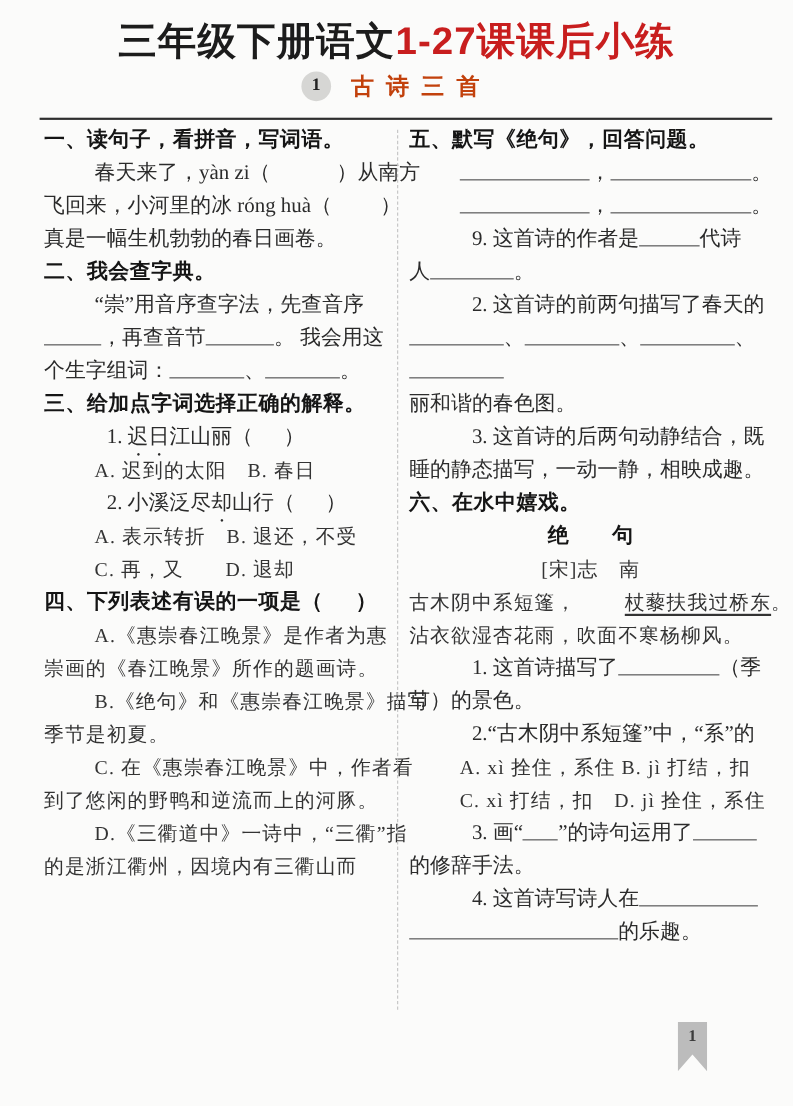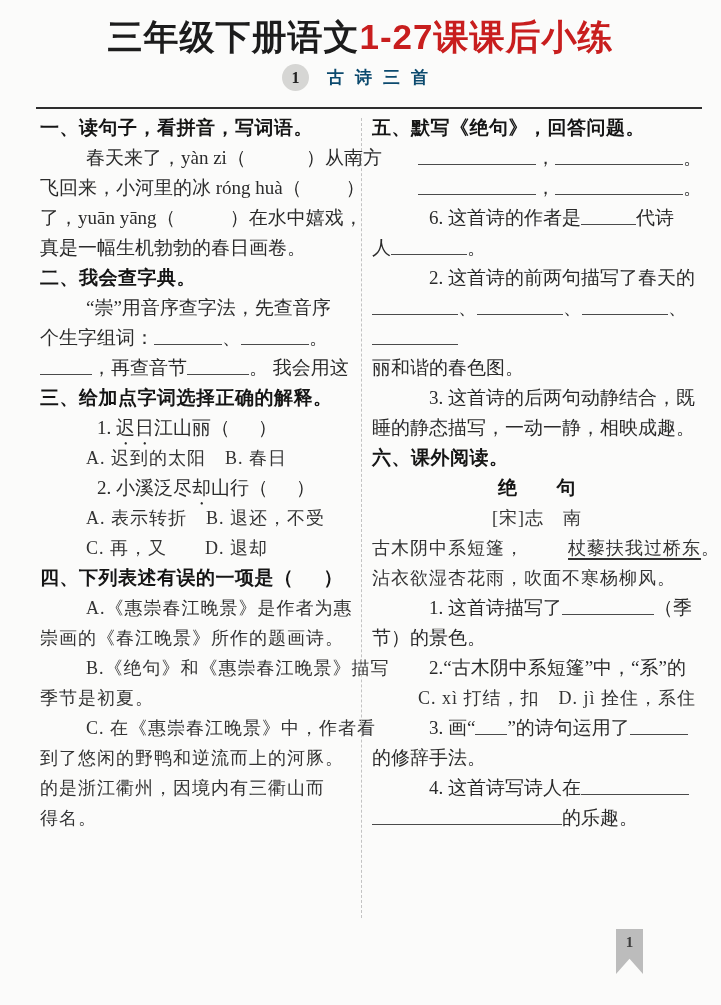--- a/index.html
+++ b/index.html
@@ -22,21 +22,21 @@
     display:flex; justify-content:center; align-items:center; gap:18px;
   }
   .lesson-badge {
     width:27px; height:27px; border-radius:50%;
     background:#d6d6d4; color:#222;
     font-family:"Liberation Serif", serif; font-weight:700; font-size:16px;
     display:flex; align-items:center; justify-content:center;
   }
   .lesson-title {
     font-family:Liberation Mono, monospace;
-    font-size:17px; font-weight:700; color:#0c4a6e; letter-spacing:11px;
+    font-size:21px; font-weight:700; color:#c2410c; letter-spacing:11px;
   }
   .header-rule {
     position:absolute; top:107px; left:36px; width:666px; height:0;
     border-top:2px solid #2e2e2e;
   }
   
   .col { position:absolute; top:113px; }
   .col-left  { left:40px;  width:318px; }
   .col-right { left:372px; width:330px; }
   .col-divider {
@@ -84,63 +84,63 @@
   <span class="lesson-badge" style="background: rgb(214, 214, 212);">1</span>
   <span class="lesson-title">古诗三首</span>
 </div>
 
 <div class="header-rule"></div>
 
 <div class="col col-left" id="col-left">
     <div class="line h"><span class="">一、读句子，看拼音，写词语。</span></div>
     <div class="line b ind"><span class="">春天来了，yàn zi（</span><span class="gap" style="width: 60px;"></span><span class="">）从南方</span></div>
     <div class="line b"><span class="">飞回来，小河里的冰 róng huà（</span><span class="gap" style="width: 44px;"></span><span class="">）</span></div>
-    <div class="line b"><span class="">了，yuān yāng（</span><span class="gap" style="width: 54px;"></span><span class="">）在水中嬉戏，</span></div>
     <div class="line b"><span class="">真是一幅生机勃勃的春日画卷。</span></div>
     <div class="line h"><span class="">二、我会查字典。</span></div>
     <div class="line b ind"><span class="">“崇”用音序查字法，先查音序</span></div>
+    <div class="line b"><span class="blank" style="width: 52px;"></span><span class="">，再查音节</span><span class="blank" style="width: 62px;"></span><span class="">。 我会用这</span></div>
     <div class="line b"><span class="">个生字组词：</span><span class="blank" style="width: 68px;"></span><span class="">、</span><span class="blank" style="width: 68px;"></span><span class="">。</span></div>
-    <div class="line b"><span class="blank" style="width: 52px;"></span><span class="">，再查音节</span><span class="blank" style="width: 62px;"></span><span class="">。 我会用这</span></div>
     <div class="line h"><span class="">三、给加点字词选择正确的解释。</span></div>
     <div class="line b ind2"><span class="">1. </span><span class="em-dot ">迟日</span><span class="">江山丽（</span><span class="gap" style="width: 28px;"></span><span class="">）</span></div>
     <div class="line k ind"><span class="">A. 迟到的太阳　B. 春日</span></div>
     <div class="line b ind2"><span class="">2. 小溪泛尽</span><span class="em-dot ">却</span><span class="">山行（</span><span class="gap" style="width: 28px;"></span><span class="">）</span></div>
     <div class="line k ind"><span class="">A. 表示转折　B. 退还，不受</span></div>
     <div class="line k ind"><span class="">C. 再，又</span><span class="gap" style="width: 38px;"></span><span class="">D. 退却</span></div>
     <div class="line h"><span class="">四、下列表述有误的一项是（</span><span class="gap" style="width: 30px;"></span><span class="">）</span></div>
     <div class="line k ind"><span class="">A.《惠崇春江晚景》是作者为惠</span></div>
     <div class="line k"><span class="">崇画的《春江晚景》所作的题画诗。</span></div>
     <div class="line k ind"><span class="">B.《绝句》和《惠崇春江晚景》描写</span></div>
     <div class="line k"><span class="">季节是初夏。</span></div>
     <div class="line k ind"><span class="">C. 在《惠崇春江晚景》中，作者看</span></div>
     <div class="line k"><span class="">到了悠闲的野鸭和逆流而上的河豚。</span></div>
+    <div class="line k ind"><span class="">D.《三衢道中》一诗中，“三衢”指</span></div>
     <div class="line k"><span class="">的是浙江衢州，因境内有三衢山而</span></div>
-    <div class="line k"><span class="">得名。</span></div>
   </div>
 <div class="col-divider"></div>
 <div class="col col-right" id="col-right">
     <div class="line h"><span class="">五、默写《绝句》，回答问题。</span></div>
     <div class="line b ind"><span class="blank" style="width: 118px;"></span><span class="">，</span><span class="blank" style="width: 128px;"></span><span class="">。</span></div>
     <div class="line b ind"><span class="blank" style="width: 118px;"></span><span class="">，</span><span class="blank" style="width: 128px;"></span><span class="">。</span></div>
-    <div class="line b ind2"><span class="">6. 这首诗的作者是</span><span class="blank" style="width: 55px;"></span><span class="">代诗</span></div>
+    <div class="line b ind2"><span class="">9. 这首诗的作者是</span><span class="blank" style="width: 55px;"></span><span class="">代诗</span></div>
     <div class="line b"><span class="">人</span><span class="blank" style="width: 76px;"></span><span class="">。</span></div>
     <div class="line b ind2"><span class="">2. 这首诗的前两句描写了春天的</span></div>
     <div class="line b"><span class="blank" style="width: 86px;"></span><span class="">、</span><span class="blank" style="width: 86px;"></span><span class="">、</span><span class="blank" style="width: 86px;"></span><span class="">、</span></div>
     <div class="line b"><span class="blank" style="width: 86px;"></span></div>
     <div class="line b"><span class="">丽和谐的春色图。</span></div>
     <div class="line b ind2"><span class="">3. 这首诗的后两句动静结合，既</span></div>
     <div class="line b"><span class="">睡的静态描写，一动一静，相映成趣。</span></div>
-    <div class="line h"><span class="">六、课外阅读。</span></div>
+    <div class="line h"><span class="">六、在水中嬉戏。</span></div>
     <div class="line h ctr"><span class="">绝　　句</span></div>
     <div class="line k ctr"><span class="">[宋]志　南</span></div>
     <div class="line k"><span class="">古木阴中系短篷，</span><span class="u">杖藜扶我过桥东</span><span class="">。</span></div>
     <div class="line k"><span class="">沾衣欲湿杏花雨，吹面不寒杨柳风。</span></div>
     <div class="line b ind2"><span class="">1. 这首诗描写了</span><span class="blank" style="width: 92px;"></span><span class="">（季</span></div>
     <div class="line b"><span class="">节）的景色。</span></div>
     <div class="line b ind2"><span class="">2.“古木阴中系短篷”中，“系”的</span></div>
+    <div class="line k ind"><span class="">A. xì 拴住，系住 B. jì 打结，扣</span></div>
     <div class="line k ind"><span class="">C. xì 打结，扣　D. jì 拴住，系住</span></div>
     <div class="line b ind2"><span class="">3. 画“</span><span class="blank" style="width: 32px;"></span><span class="">”的诗句运用了</span><span class="blank" style="width: 58px;"></span></div>
     <div class="line b"><span class="">的修辞手法。</span></div>
     <div class="line b ind2"><span class="">4. 这首诗写诗人在</span><span class="blank" style="width: 108px;"></span></div>
     <div class="line b"><span class="blank" style="width: 190px;"></span><span class="">的乐趣。</span></div>
   </div>
 
 <div class="bookmark" style="background: rgb(188, 188, 188);">
   <div class="bookmark-num">1</div>
 </div>

